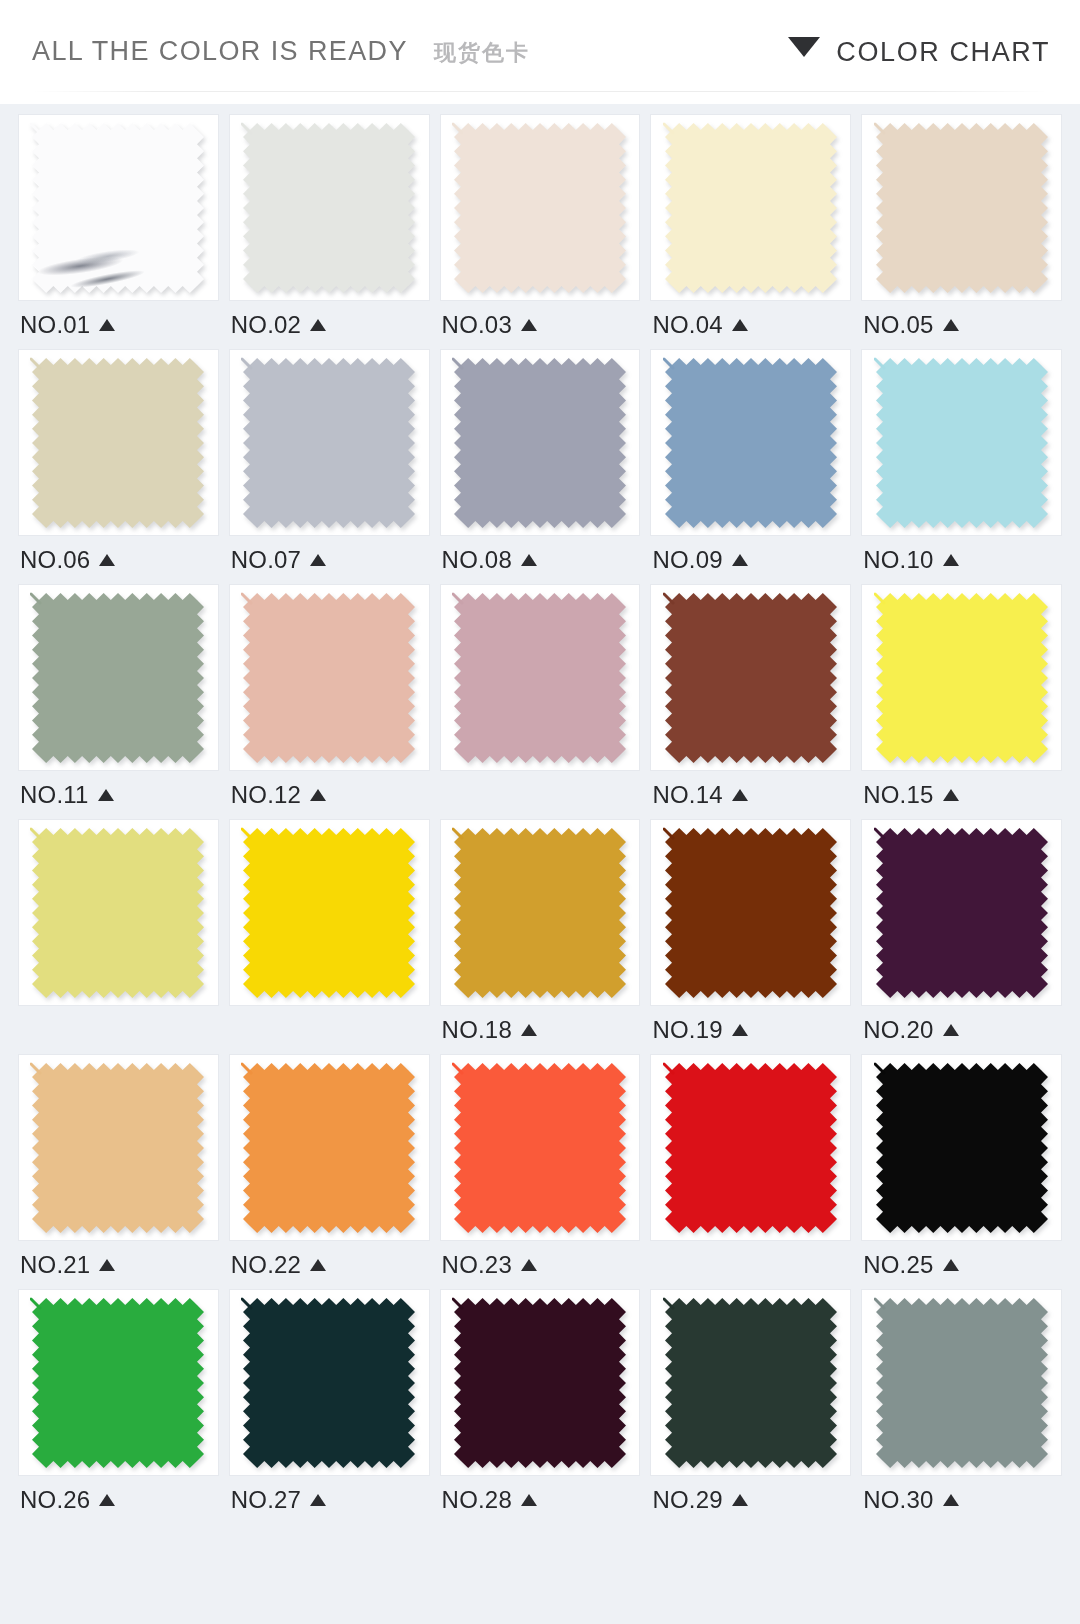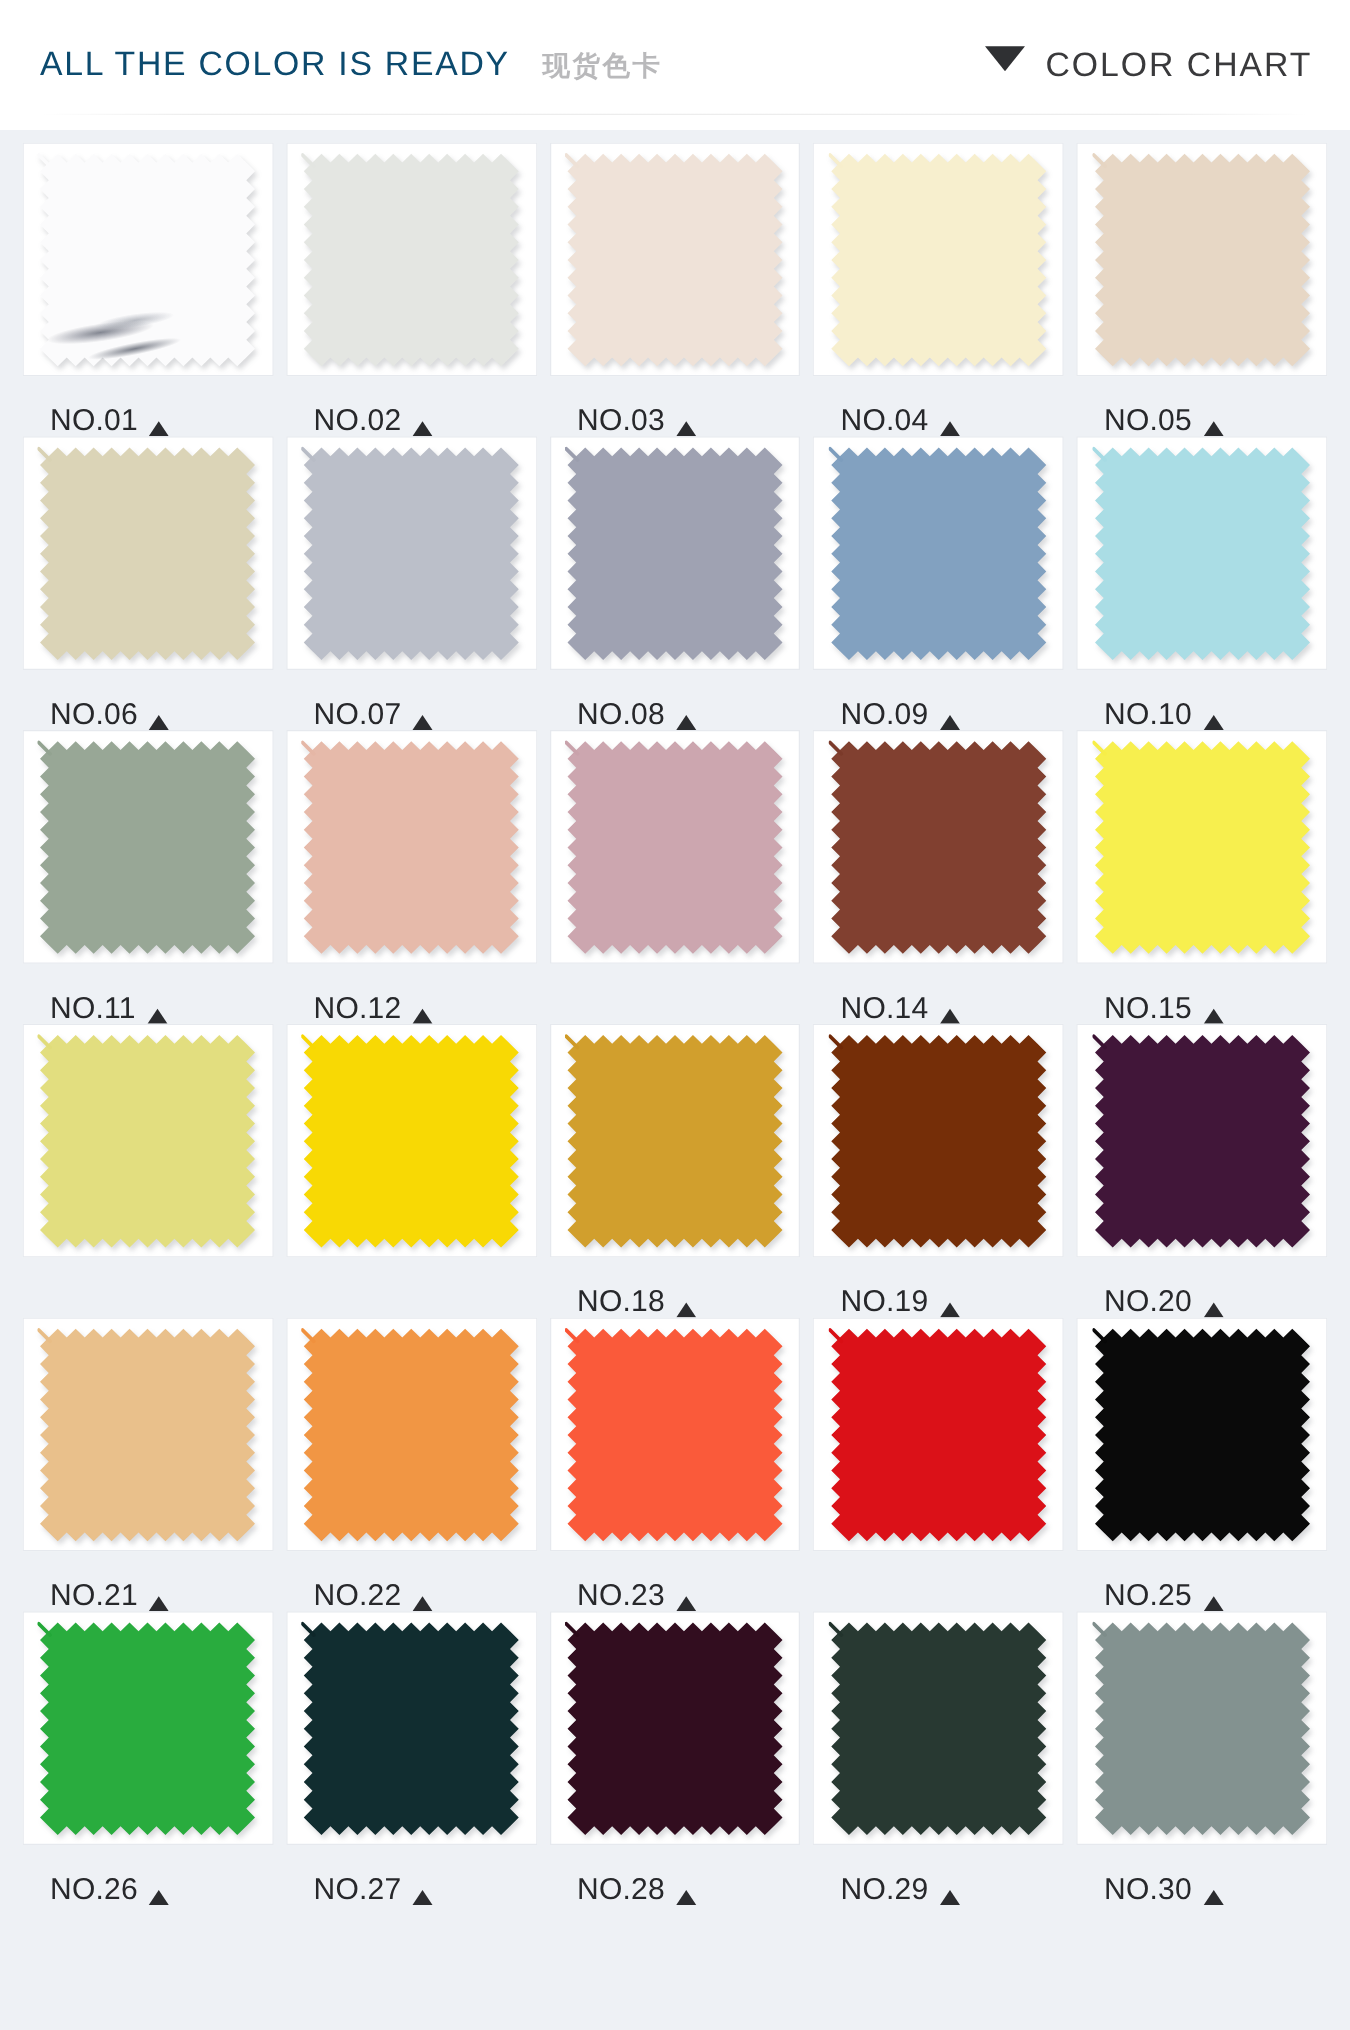--- a/index.html
+++ b/index.html
@@ -29,21 +29,21 @@
     padding: 0 30px 0 32px;
   }
   .header-left {
     display: flex;
     align-items: baseline;
     gap: 26px;
   }
   .header-title {
     font-size: 27px;
     letter-spacing: 1.4px;
-    color: #0c4a6e;
+    color: #737373;
     font-weight: 400;
     white-space: nowrap;
   }
   .header-sub {
     font-size: 22px;
     letter-spacing: 2px;
     color: #b9b9bb;
     font-weight: 700;
     white-space: nowrap;
   }
@@ -116,24 +116,23 @@
   }
   .swatch-wrap svg {
     display: block;
     width: 100%;
     height: 100%;
     filter: drop-shadow(2px 3px 2px rgba(80,85,95,0.22));
   }
   .label-row {
     height: 48px;
     display: flex;
-    align-items: flex-end;
+    align-items: center;
     gap: 9px;
     padding-left: 2px;
-    margin-left: 20px;
   }
   .label-text {
     font-size: 24px;
     color: #27282b;
     letter-spacing: 0.2px;
     font-weight: 400;
     line-height: 1;
   }
   .tri-small {
     width: 0;

